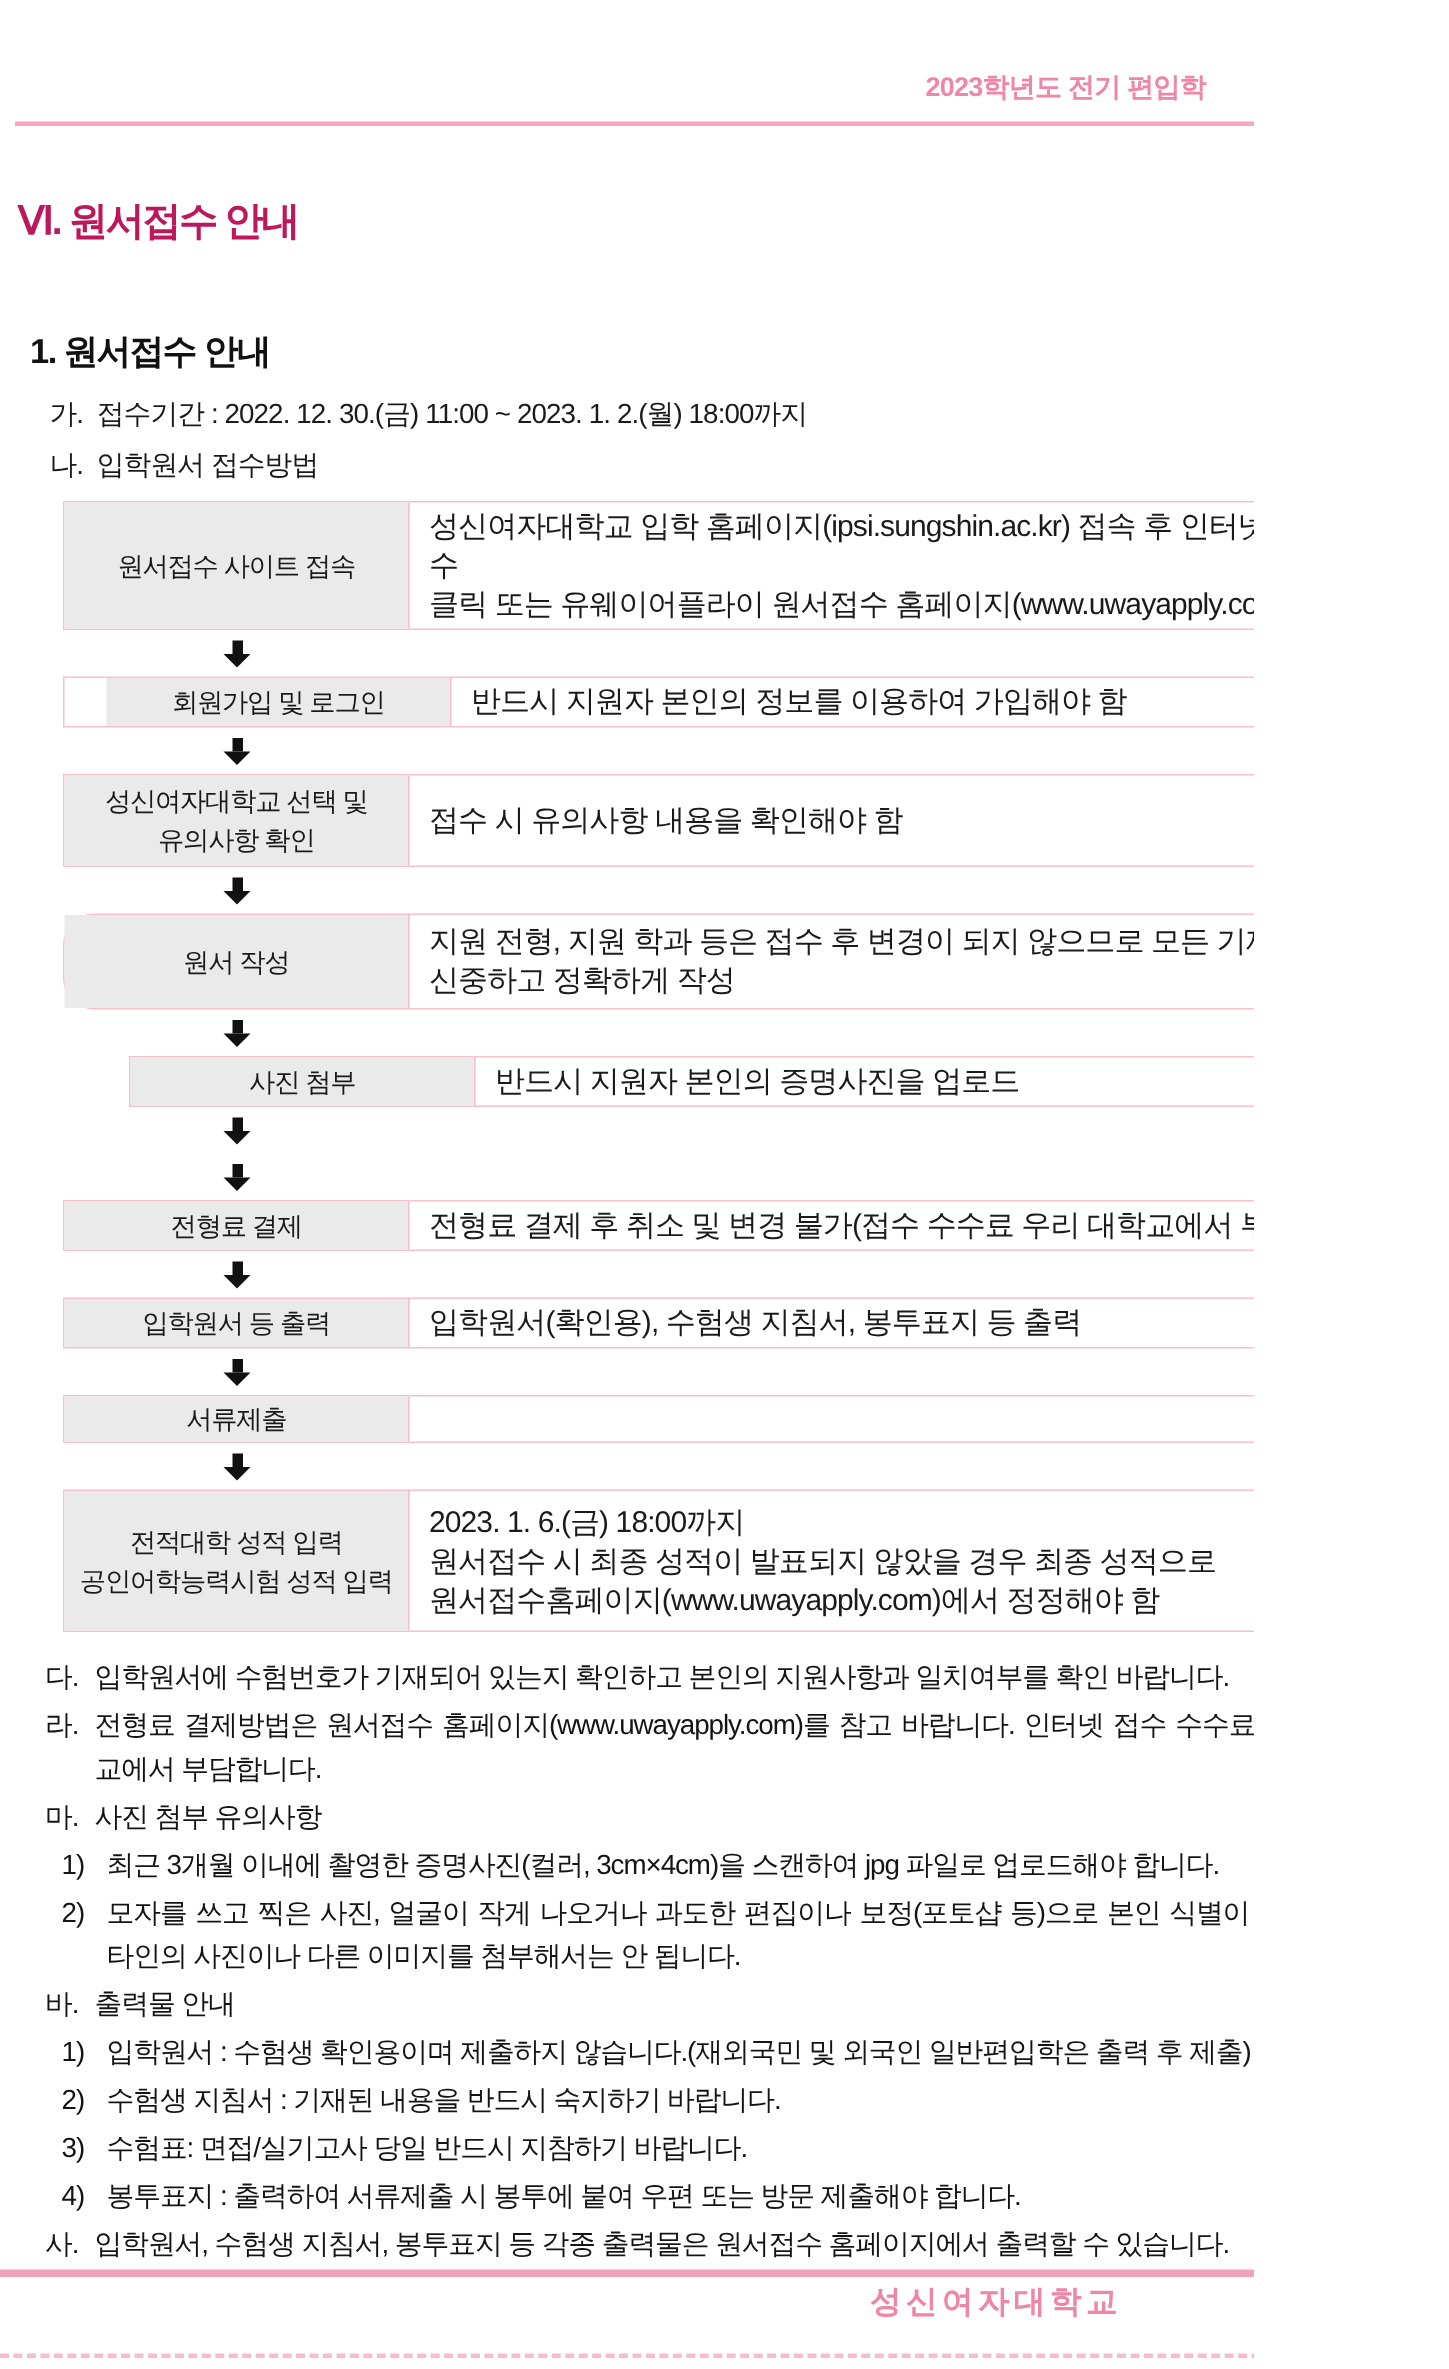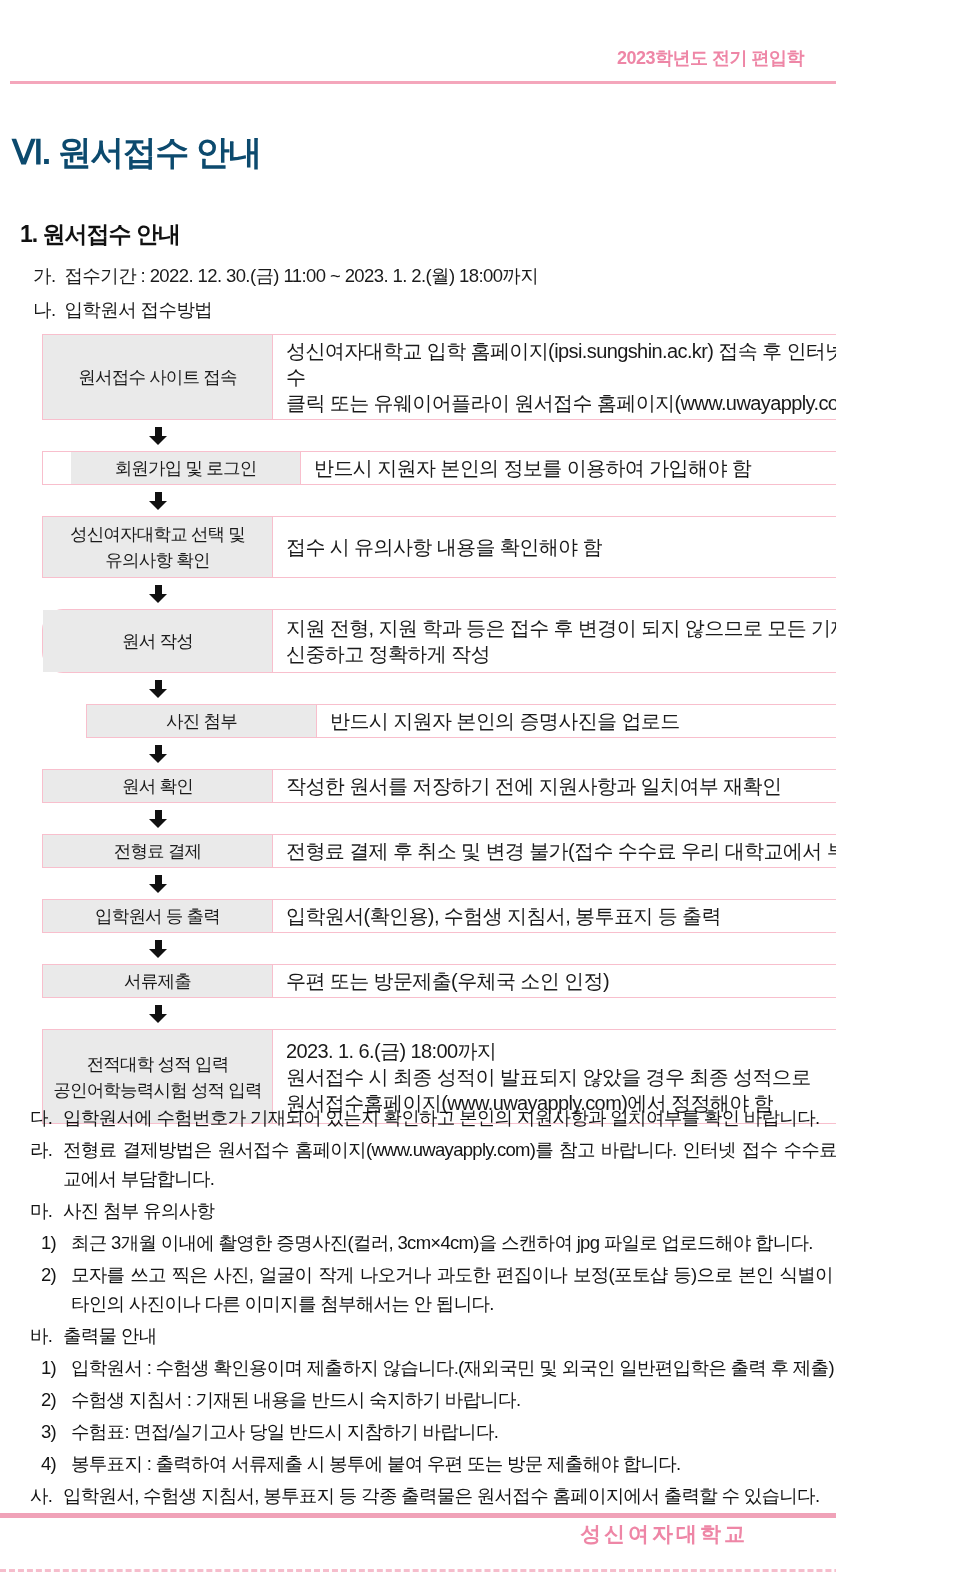--- a/index.html
+++ b/index.html
@@ -14,21 +14,21 @@
     position:absolute; top:46px; right:32px;
     font-size:18px; font-weight:700; color:#ee86a6; letter-spacing:-0.5px;
   }
   .header-rule { position:absolute; top:81px; left:10px; width:922px; height:3px; background:#f4a6bb; }
   .header-dot {
     position:absolute; right:-11px; top:-9px; width:19px; height:21px;
     border-radius:50%; background:#f4a6bb;
   }
 
   
-  .doc-title { position:absolute; left:12px; top:130px; font-size:34px; font-weight:700; color:#0c4a6e; letter-spacing:-1.5px; }
+  .doc-title { position:absolute; left:12px; top:130px; font-size:26px; font-weight:700; color:#be185d; letter-spacing:-1.5px; }
   .section-title { position:absolute; left:20px; top:219px; font-size:23px; font-weight:700; color:#111; letter-spacing:-1px; }
 
   
   .intro { position:absolute; left:33px; top:259px; width:900px; }
   .intro-line { display:flex; gap:9px; font-size:18.5px; line-height:34px; letter-spacing:-0.6px; }
 
   
   .flow { position:absolute; top:334px; left:42px; width:884px; }
   .step { display:flex; border:1.5px solid #f8bfcd; min-height:33px; background:#fff; }
   .step-title {
@@ -126,24 +126,20 @@
       </div>
 
     <div class="step" style="min-height:32px;margin-left:44px;">
       <div class="step-title">사진 첨부</div>
       <div class="step-desc">반드시 지원자 본인의 증명사진을 업로드</div>
     </div>
     <div class="arrow-row">
         <span class="arrow-down"></span>
       </div>
 
-    <div class="step" style="min-height:32px;">
-      <div class="step-title">원서 확인</div>
-      <div class="step-desc">작성한 원서를 저장하기 전에 지원사항과 일치여부 재확인</div>
-    </div>
     <div class="arrow-row">
         <span class="arrow-down"></span>
       </div>
 
     <div class="step" style="min-height:32px;">
       <div class="step-title">전형료 결제</div>
       <div class="step-desc">전형료 결제 후 취소 및 변경 불가(접수 수수료 우리 대학교에서 부담)</div>
     </div>
     <div class="arrow-row">
         <span class="arrow-down"></span>
@@ -152,21 +148,20 @@
     <div class="step" style="min-height:32px;">
       <div class="step-title">입학원서 등 출력</div>
       <div class="step-desc">입학원서(확인용), 수험생 지침서, 봉투표지 등 출력</div>
     </div>
     <div class="arrow-row">
         <span class="arrow-down"></span>
       </div>
 
     <div class="step" style="min-height:32px;">
       <div class="step-title">서류제출</div>
-      <div class="step-desc">우편 또는 방문제출(우체국 소인 인정)</div>
     </div>
     <div class="arrow-row">
         <span class="arrow-down"></span>
       </div>
 
     <div class="step" style="min-height:95px;">
       <div class="step-title">전적대학 성적 입력
 공인어학능력시험 성적 입력</div>
       <div class="step-desc">2023. 1. 6.(금) 18:00까지
 원서접수 시 최종 성적이 발표되지 않았을 경우 최종 성적으로

